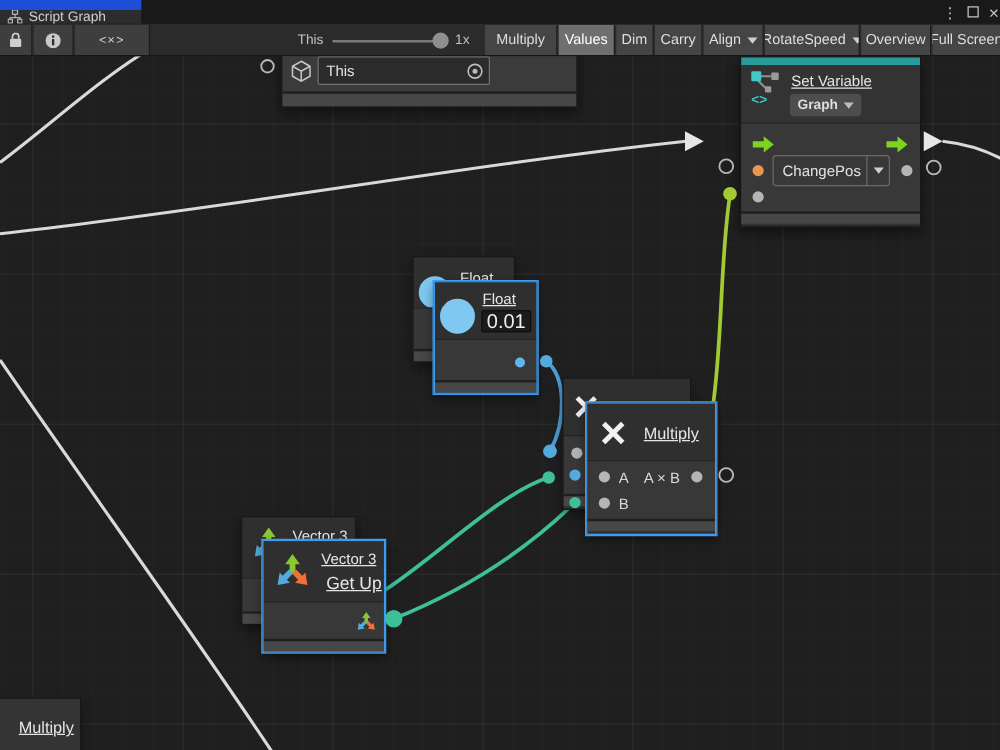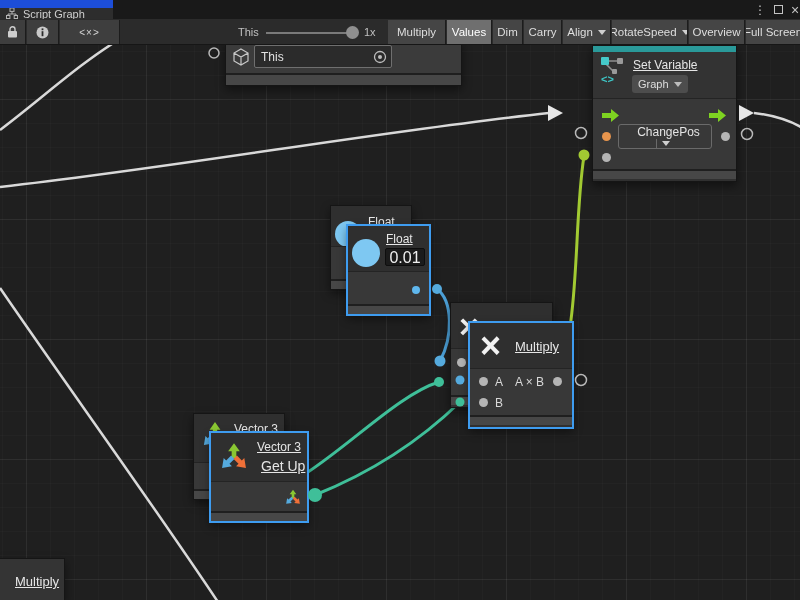--- a/index.html
+++ b/index.html
@@ -43,21 +43,21 @@
   .n-header{position:relative;background:#2f2f2f;}
   .n-body{position:relative;background:#383838;border-top:1px solid #242424;}
   .n-footer{position:relative;background:#474747;border-top:2px solid #1f1f1f;}
   .n-title{color:#e6e6e6;text-decoration:underline;}
   .port{position:absolute;border-radius:50%;}
   .port.gray{background:#b5b5b5;}
   .port.sm{width:9px;height:9px;}
   .plabel{position:absolute;color:#d8d8d8;font-size:12px;}
 
   .field{background:#1b1b1b;border:1px solid #0e0e0e;border-radius:2px;color:#efefef;text-align:center;}
-  .dropdown{display:flex;align-items:center;background:#383838;border:1px solid #6a6a6a;border-radius:3px;color:#e4e4e4;flex-direction:column;}
+  .dropdown{display:flex;align-items:center;background:#383838;border:1px solid #6a6a6a;border-radius:3px;color:#e4e4e4;}
   .mult-x{color:#f2f2f2;font-weight:bold;line-height:1;}
 </style>
 </head>
 <body>
 
 <div id="app">
 
   <div id="tabbar">
     <div id="tab">
       <svg width="12" height="11" viewBox="0 0 12 11">
@@ -159,21 +159,21 @@
       <div class="n-header" style="height:46px;background:#333333;">
         <svg width="26" height="28" viewBox="0 0 26 28" style="position:absolute;left:7px;top:4px;">
           <path d="M6 5 L17 5 M5 7 L13 15" stroke="#909090" stroke-width="1.6" fill="none"></path>
           <rect x="1" y="1" width="8" height="8" rx="1" fill="#45c8c8"></rect>
           <rect x="17" y="2" width="6" height="6" rx="1" fill="#9a9a9a"></rect>
           <rect x="12" y="13" width="5" height="5" rx="1" fill="#9a9a9a"></rect>
           <text x="1" y="27" font-size="11" font-weight="bold" fill="#3ec6c6">&lt;&gt;</text>
         </svg>
         <span class="n-title" style="position:absolute;left:40px;top:6px;font-size:12px;">Set Variable</span>
         <div style="position:absolute;left:39px;top:23px;height:18px;padding:0 6px;background:#4d4d4d;border-radius:3px;display:flex;align-items:center;">
-          <span style="font-size:11px;color:#dedede;">Graph</span>
+          <span style="font-size:11px;color:#dedede;font-weight:bold;">Graph</span>
           <span class="dd-arrow" style="border-top-color:#bdbdbd;"></span>
         </div>
       </div>
       <div class="n-body" style="height:71px;">
         <svg width="18" height="13" viewBox="0 0 18 13" style="position:absolute;left:9px;top:10px;">
           <polygon points="0,4 9,4 9,0 17,6.5 9,13 9,9 0,9" fill="#7ed321"></polygon>
         </svg>
         <svg width="18" height="13" viewBox="0 0 18 13" style="position:absolute;left:116px;top:10px;">
           <polygon points="0,4 9,4 9,0 17,6.5 9,13 9,9 0,9" fill="#7ed321"></polygon>
         </svg>

